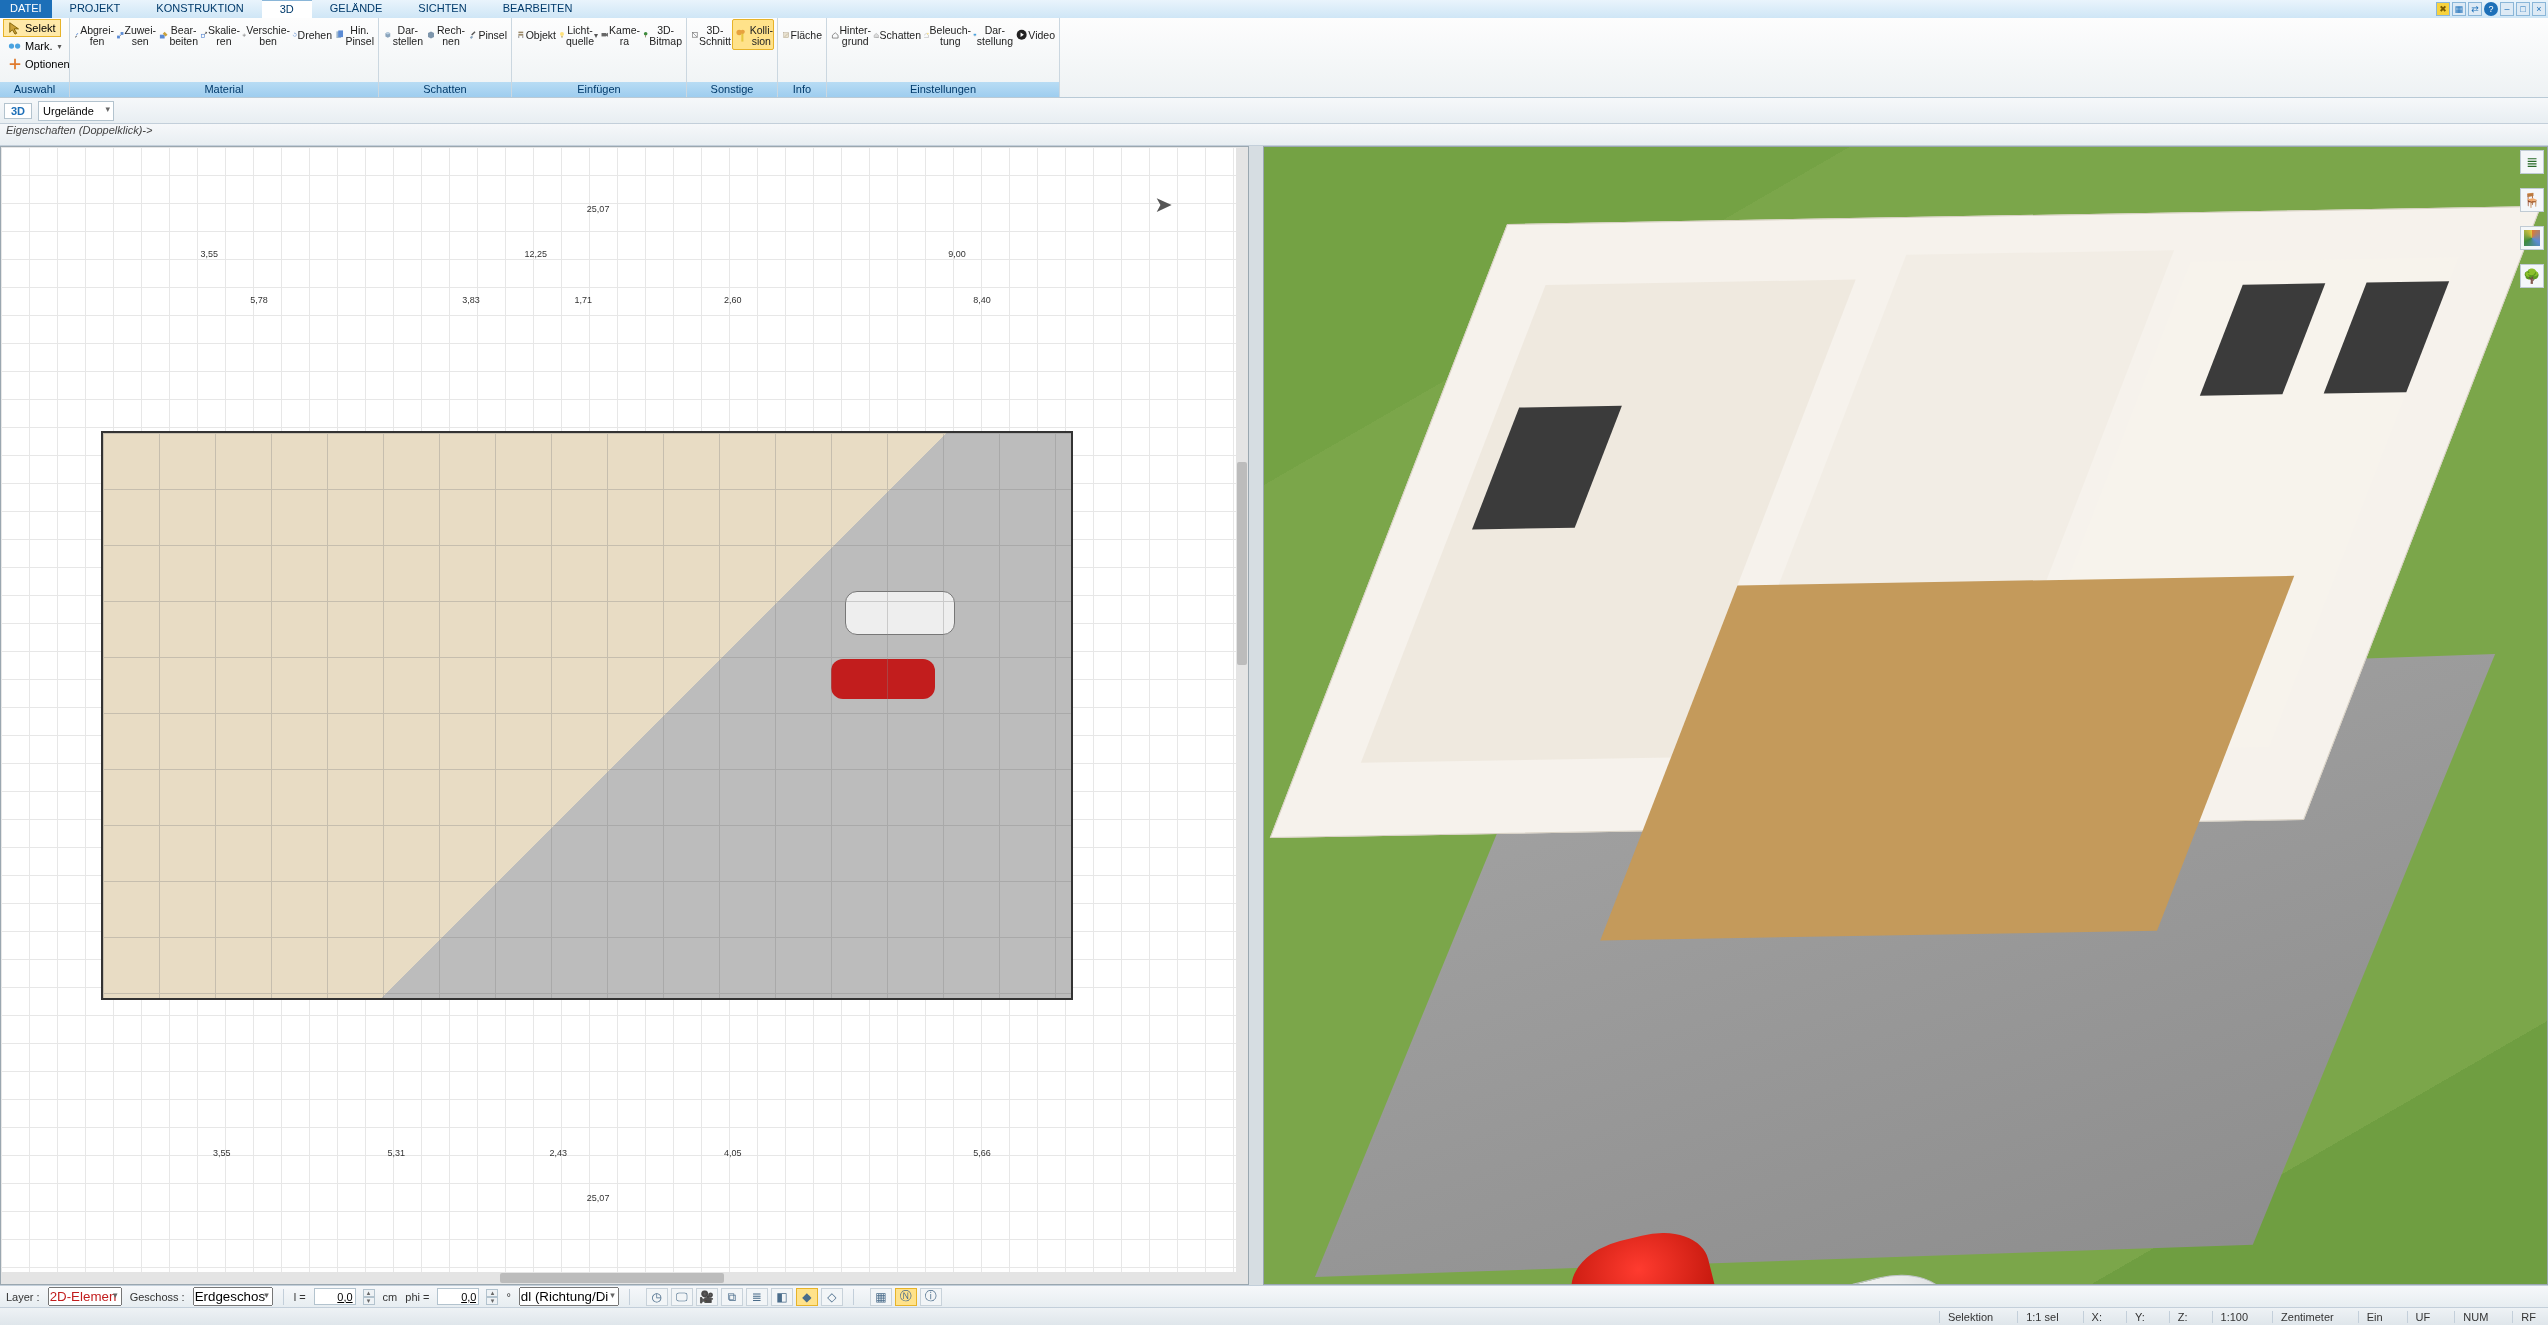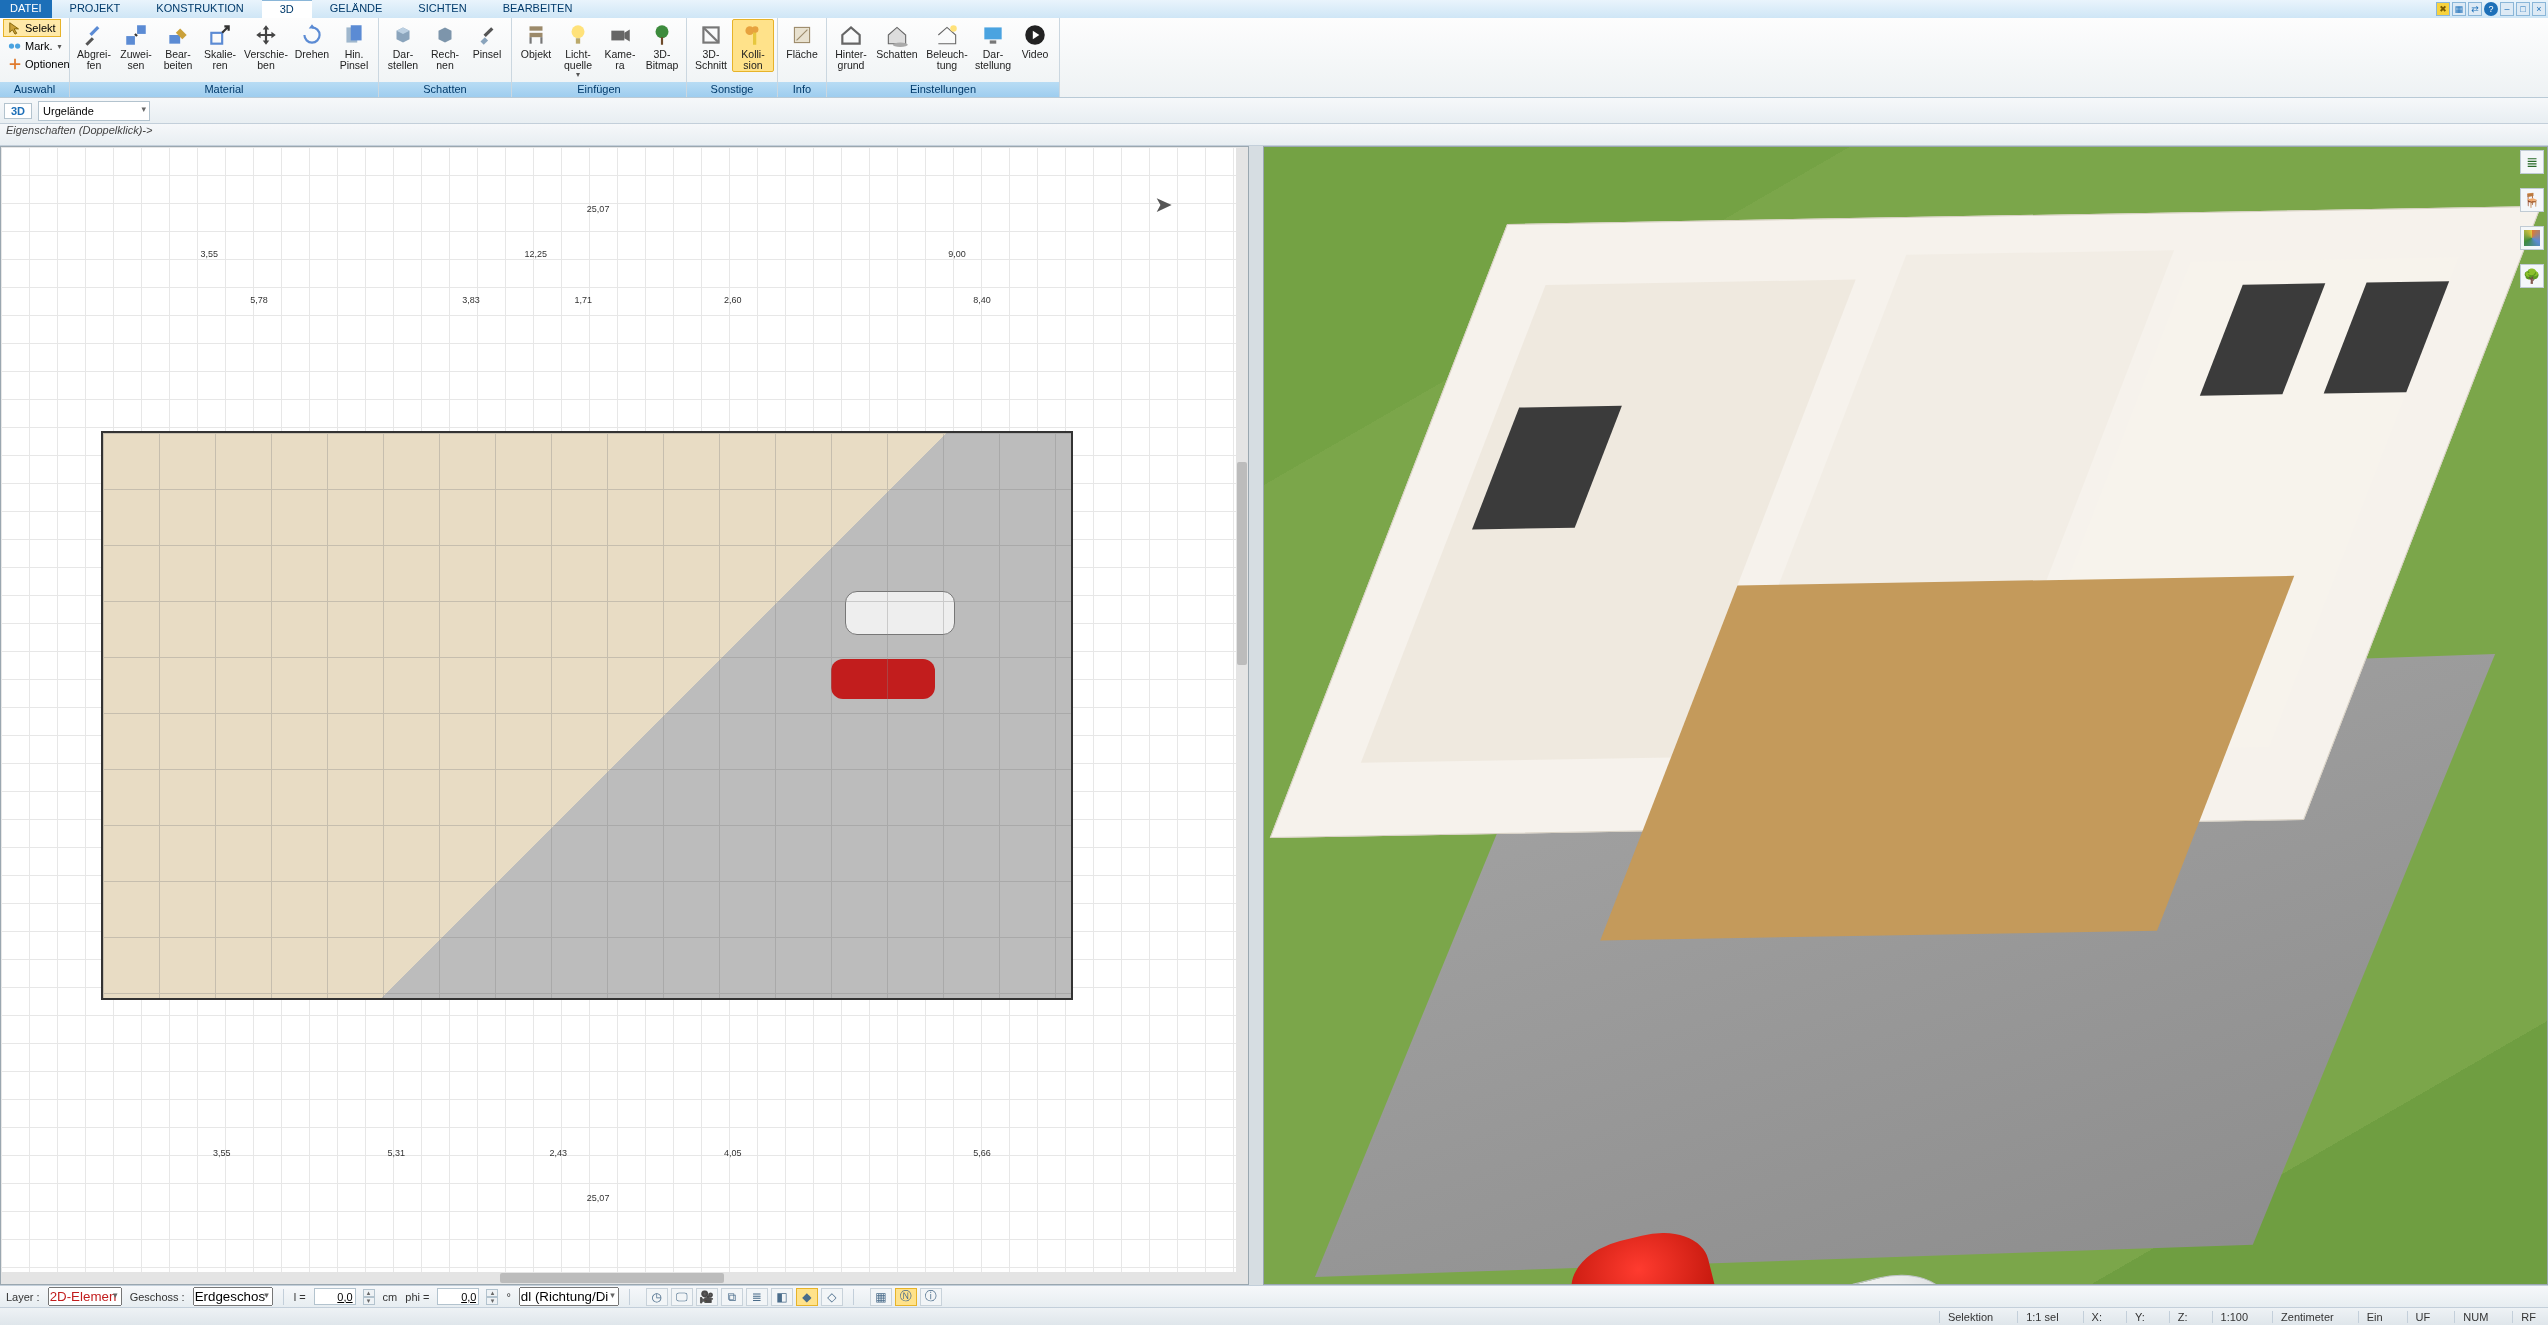--- a/index.html
+++ b/index.html
@@ -41,21 +41,21 @@
     display:flex; align-items:center; gap:3px;
     font-size:11px; height:18px; padding:0 4px;
     border:1px solid transparent;
   }
   .auswahl .minibtn.sel { background:#ffe9a8; border:1px solid #e7b329;}
   .auswahl .minibtn .arrow { margin-left:2px; font-size:8px; color:#555;}
   .ico { width:14px; height:14px; display:inline-block; }
 
   
   .rbtn {
-    display:flex; flex-direction:column; align-items:center; justify-content:flex-start;
+    display:flex; align-items:center; justify-content:flex-start;
     width:42px; padding:2px 0 0 0; font-size:10.5px; color:#222;
     border:1px solid transparent; border-radius:2px;
   }
   .rbtn.wide { width:50px;}
   .rbtn.sel { background:#ffe28a; border:1px solid #e7b329;}
   .rbtn .glyph {
     width:26px; height:26px; display:flex; align-items:center; justify-content:center;
     margin-bottom:1px;
   }
   .rbtn .lbl { text-align:center; line-height:11px; white-space:pre; }
@@ -496,21 +496,21 @@
       </div>
     </div>
     <div class="caption">Einstellungen</div>
   </div>
 
 </div>
 
 <div class="subbar">
   <span class="label3d">3D</span>
   <span class="combo-wrap">
-    <input class="combo" style="width: 112px;" value="Urgelände">
+    <input class="combo" style="width: 76px;" value="Urgelände">
   </span>
 </div>
 
 <div class="propbar">
   <span>Eigenschaften (Doppelklick)-&gt;</span>
 </div>
 
 <div class="main">
 
   <div class="pane2d">

